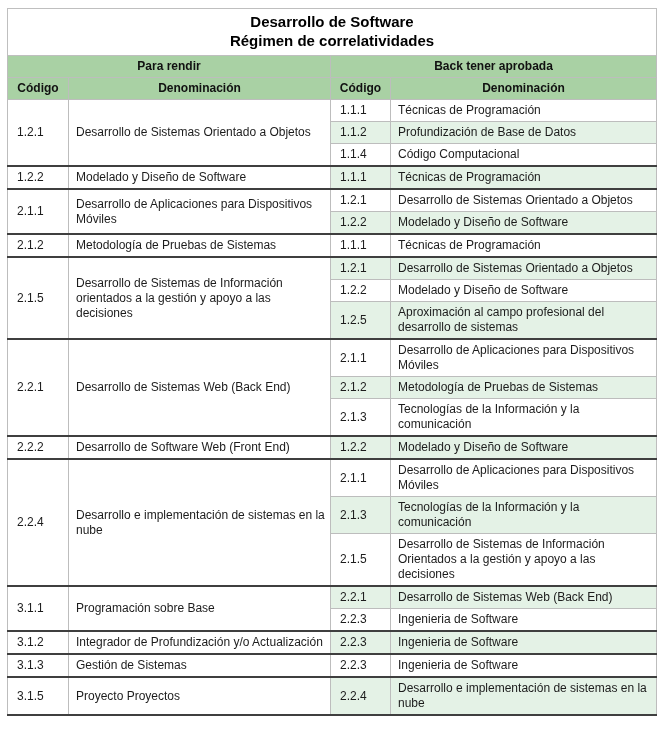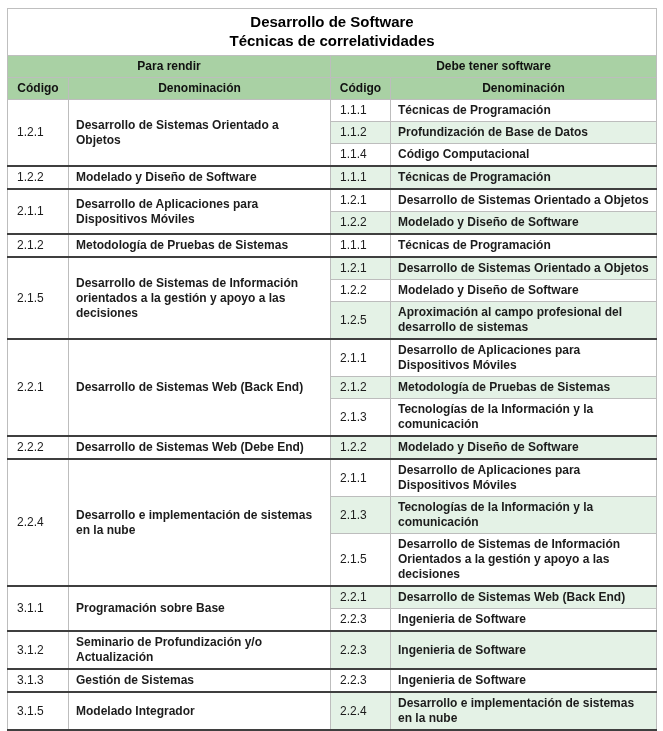--- a/index.html
+++ b/index.html
@@ -42,21 +42,21 @@
     background:#A9D1A4;
     font-weight:bold;
     text-align:center;
     color:#111;
     padding:3px 4px;
     margin-top:32px;
   }
 
   
   td.lcode, td.scode { padding-left:9px; }
-  td.lden, td.sden  { padding-left:7px; padding-right:5px;font-weight:bold; }
+  td.lden, td.sden  { padding-left:7px; padding-right:5px; }
   td.green { background:#E4F2E6; }
 
   
   tr.group-start td { border-top:2px solid #3f3f3f; }
   
   #table-body tr:first-child td { border-top:1px solid #949494; }
 </style>
 </head>
 <body>
 
@@ -65,26 +65,26 @@
     <colgroup>
       <col style="width:61px">
       <col style="width:262px">
       <col style="width:60px">
       <col style="width:266px">
     </colgroup>
     <thead>
       <tr>
         <td colspan="4" class="title-cell">
           <div class="title-line">Desarrollo de Software</div>
-          <div class="title-line">Técnicas de correlatividades</div>
+          <div class="title-line">Régimen de correlatividades</div>
         </td>
       </tr>
       <tr class="ghead">
         <td colspan="2">Para rendir</td>
-        <td colspan="2">Debe tener software</td>
+        <td colspan="2">Back tener aprobada</td>
       </tr>
       <tr class="chead">
         <td>Código</td>
         <td>Denominación</td>
         <td>Código</td>
         <td>Denominación</td>
       </tr>
     </thead>
     <tbody id="table-body">
         <tr class="group-start">
@@ -146,21 +146,21 @@
         <tr>
           <td class="scode green">2.1.2</td>
           <td class="sden green">Metodología de Pruebas de Sistemas</td>
         </tr>
         <tr>
           <td class="scode">2.1.3</td>
           <td class="sden">Tecnologías de la Información y la comunicación</td>
         </tr>
         <tr class="group-start">
           <td class="lcode" rowspan="1">2.2.2</td>
-          <td class="lden" rowspan="1">Desarrollo de Sistemas Web (Debe End)</td>
+          <td class="lden" rowspan="1">Desarrollo de Software Web (Front End)</td>
           <td class="scode green">1.2.2</td>
           <td class="sden green">Modelado y Diseño de Software</td>
         </tr>
         <tr class="group-start">
           <td class="lcode" rowspan="3">2.2.4</td>
           <td class="lden" rowspan="3">Desarrollo e implementación de sistemas en la nube</td>
           <td class="scode">2.1.1</td>
           <td class="sden">Desarrollo de Aplicaciones para Dispositivos Móviles</td>
         </tr>
         <tr>
@@ -176,31 +176,31 @@
           <td class="lden" rowspan="2">Programación sobre Base</td>
           <td class="scode green">2.2.1</td>
           <td class="sden green">Desarrollo de Sistemas Web (Back End)</td>
         </tr>
         <tr>
           <td class="scode">2.2.3</td>
           <td class="sden">Ingenieria de Software</td>
         </tr>
         <tr class="group-start">
           <td class="lcode" rowspan="1">3.1.2</td>
-          <td class="lden" rowspan="1">Seminario de Profundización y/o Actualización</td>
+          <td class="lden" rowspan="1">Integrador de Profundización y/o Actualización</td>
           <td class="scode green">2.2.3</td>
           <td class="sden green">Ingenieria de Software</td>
         </tr>
         <tr class="group-start">
           <td class="lcode" rowspan="1">3.1.3</td>
           <td class="lden" rowspan="1">Gestión de Sistemas</td>
           <td class="scode">2.2.3</td>
           <td class="sden">Ingenieria de Software</td>
         </tr>
         <tr class="group-start">
           <td class="lcode" rowspan="1">3.1.5</td>
-          <td class="lden" rowspan="1">Modelado Integrador</td>
+          <td class="lden" rowspan="1">Proyecto Proyectos</td>
           <td class="scode green">2.2.4</td>
           <td class="sden green">Desarrollo e implementación de sistemas en la nube</td>
         </tr>
       </tbody>
   </table>
 </div>
 
 </body></html>

